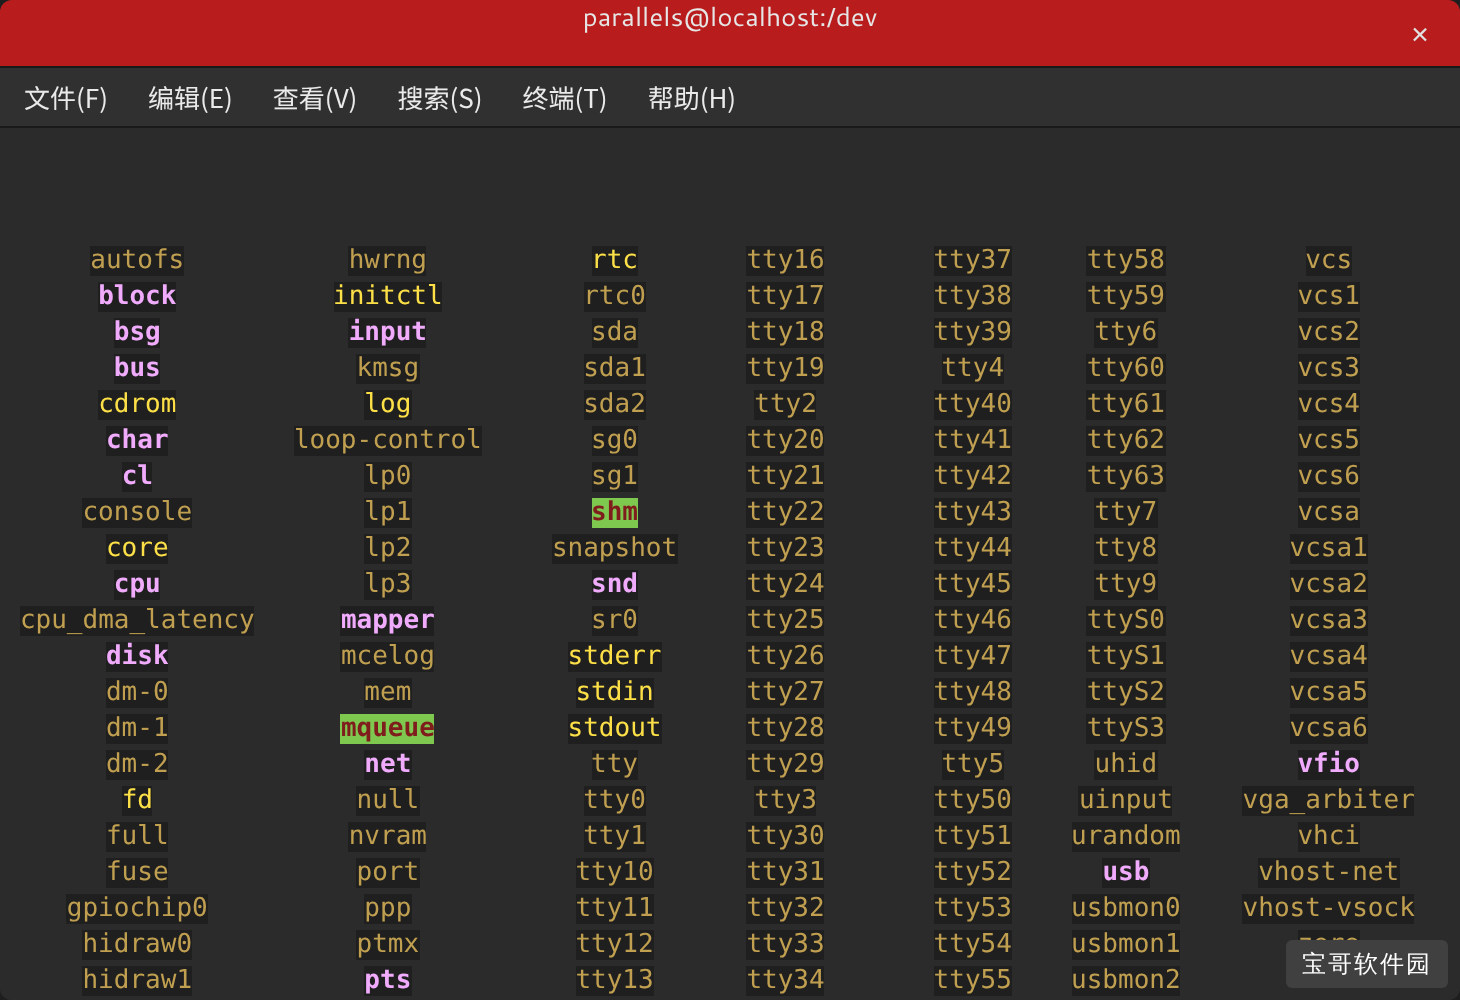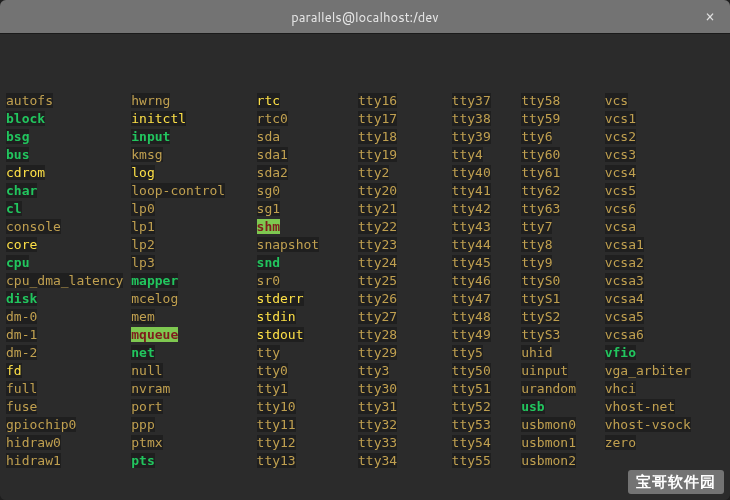--- a/index.html
+++ b/index.html
@@ -6,23 +6,23 @@
   html, body { width: 730px; height: 500px; overflow: hidden; }
   body {
     background: #1e1e1e;
     font-family: "DejaVu Sans Mono", "Liberation Mono", Consolas, monospace;
     font-size: 13px;
     color: #d0d0d0;
   }
   .window { display: flex; flex-direction: column; height: 500px; width: 730px; background: #2c2c2c; border-radius: 6px; overflow: hidden; }
   .titlebar {
     height: 34px;
-    background: #737373;
+    background: #b91c1c;
     display: flex;
-    align-items: center;
+    align-items: flex-start;
     justify-content: center;
     position: relative;
     font-family: "Cantarell", sans-serif;
     font-size: 13px;
     color: #e6e6e6;
     border-bottom: 1px solid #1a1a1a;
   }
   .titlebar .close {
     position: absolute;
     right: 10px;
@@ -48,55 +48,63 @@
   .menubar .menu-item { cursor: pointer; padding: 2px 4px; }
   .terminal {
     flex: 1;
     background: #2b2b2b;
     padding: 4px 6px 2px 6px;
     line-height: 18px;
     white-space: pre;
     overflow: hidden;
     position: relative;
   }
-  .row { display: flex; height: 18px; }
+  .row { display: flex; height: 18px; text-align: center; }
   .cell { display: inline-block; overflow: hidden; }
   .c0 { width: 126px; }
   .c1 { width: 126px; }
   .c2 { width: 102px; }
   .c3 { width: 70px; }
   .c4 { width: 70px; margin-left: 24px; }
   .c5 { width: 84px; }
   .c6 { width: 120px; }
   .t-yellow { color: #c0a050; background: #1f1f1f; }
   .t-cyan   { color: #fde047; background: #1f1f1f; }
-  .t-blue   { color: #22c55e; background: #1f1f1f; font-weight: bold; }
+  .t-blue   { color: #f0abfc; background: #1f1f1f; font-weight: bold; }
   .t-greenbg{ color: #7f1d1d; background: #7ec850; font-weight: bold; }
   .t-plain  { color: #d0d0d0; background: #1f1f1f; }
   .watermark {
     position: absolute;
     right: 6px;
     bottom: 6px;
-    background: #737373;
+    background: #404040;
     color: #fff;
     font-family: sans-serif;
-    font-weight: bold;
-    font-size: 15px;
+    font-weight: normal;
+    font-size: 12px;
     padding: 3px 8px;
     border-radius: 3px;
     letter-spacing: 1px;
   }
 </style>
 </head>
 <body>
 
 <div class="window">
   <div class="titlebar">
     <span>parallels@localhost:/dev</span>
     <div class="close">×</div>
   </div>
 
+  <div class="menubar">
+    <span class="menu-item">文件(F)</span>
+    <span class="menu-item">编辑(E)</span>
+    <span class="menu-item">查看(V)</span>
+    <span class="menu-item">搜索(S)</span>
+    <span class="menu-item">终端(T)</span>
+    <span class="menu-item">帮助(H)</span>
+  </div>
 
   <div class="terminal" id="terminal">
     
     <div class="row"><span class="cell c0"><span class="t-yellow">autofs</span></span><span class="cell c1"><span class="t-yellow">hwrng</span></span><span class="cell c2"><span class="t-cyan">rtc</span></span><span class="cell c3"><span class="t-yellow">tty16</span></span><span class="cell c4"><span class="t-yellow">tty37</span></span><span class="cell c5"><span class="t-yellow">tty58</span></span><span class="cell c6"><span class="t-yellow">vcs</span></span></div><div class="row"><span class="cell c0"><span class="t-blue">block</span></span><span class="cell c1"><span class="t-cyan">initctl</span></span><span class="cell c2"><span class="t-yellow">rtc0</span></span><span class="cell c3"><span class="t-yellow">tty17</span></span><span class="cell c4"><span class="t-yellow">tty38</span></span><span class="cell c5"><span class="t-yellow">tty59</span></span><span class="cell c6"><span class="t-yellow">vcs1</span></span></div><div class="row"><span class="cell c0"><span class="t-blue">bsg</span></span><span class="cell c1"><span class="t-blue">input</span></span><span class="cell c2"><span class="t-yellow">sda</span></span><span class="cell c3"><span class="t-yellow">tty18</span></span><span class="cell c4"><span class="t-yellow">tty39</span></span><span class="cell c5"><span class="t-yellow">tty6</span></span><span class="cell c6"><span class="t-yellow">vcs2</span></span></div><div class="row"><span class="cell c0"><span class="t-blue">bus</span></span><span class="cell c1"><span class="t-yellow">kmsg</span></span><span class="cell c2"><span class="t-yellow">sda1</span></span><span class="cell c3"><span class="t-yellow">tty19</span></span><span class="cell c4"><span class="t-yellow">tty4</span></span><span class="cell c5"><span class="t-yellow">tty60</span></span><span class="cell c6"><span class="t-yellow">vcs3</span></span></div><div class="row"><span class="cell c0"><span class="t-cyan">cdrom</span></span><span class="cell c1"><span class="t-cyan">log</span></span><span class="cell c2"><span class="t-yellow">sda2</span></span><span class="cell c3"><span class="t-yellow">tty2</span></span><span class="cell c4"><span class="t-yellow">tty40</span></span><span class="cell c5"><span class="t-yellow">tty61</span></span><span class="cell c6"><span class="t-yellow">vcs4</span></span></div><div class="row"><span class="cell c0"><span class="t-blue">char</span></span><span class="cell c1"><span class="t-yellow">loop-control</span></span><span class="cell c2"><span class="t-yellow">sg0</span></span><span class="cell c3"><span class="t-yellow">tty20</span></span><span class="cell c4"><span class="t-yellow">tty41</span></span><span class="cell c5"><span class="t-yellow">tty62</span></span><span class="cell c6"><span class="t-yellow">vcs5</span></span></div><div class="row"><span class="cell c0"><span class="t-blue">cl</span></span><span class="cell c1"><span class="t-yellow">lp0</span></span><span class="cell c2"><span class="t-yellow">sg1</span></span><span class="cell c3"><span class="t-yellow">tty21</span></span><span class="cell c4"><span class="t-yellow">tty42</span></span><span class="cell c5"><span class="t-yellow">tty63</span></span><span class="cell c6"><span class="t-yellow">vcs6</span></span></div><div class="row"><span class="cell c0"><span class="t-yellow">console</span></span><span class="cell c1"><span class="t-yellow">lp1</span></span><span class="cell c2"><span class="t-greenbg">shm</span></span><span class="cell c3"><span class="t-yellow">tty22</span></span><span class="cell c4"><span class="t-yellow">tty43</span></span><span class="cell c5"><span class="t-yellow">tty7</span></span><span class="cell c6"><span class="t-yellow">vcsa</span></span></div><div class="row"><span class="cell c0"><span class="t-cyan">core</span></span><span class="cell c1"><span class="t-yellow">lp2</span></span><span class="cell c2"><span class="t-yellow">snapshot</span></span><span class="cell c3"><span class="t-yellow">tty23</span></span><span class="cell c4"><span class="t-yellow">tty44</span></span><span class="cell c5"><span class="t-yellow">tty8</span></span><span class="cell c6"><span class="t-yellow">vcsa1</span></span></div><div class="row"><span class="cell c0"><span class="t-blue">cpu</span></span><span class="cell c1"><span class="t-yellow">lp3</span></span><span class="cell c2"><span class="t-blue">snd</span></span><span class="cell c3"><span class="t-yellow">tty24</span></span><span class="cell c4"><span class="t-yellow">tty45</span></span><span class="cell c5"><span class="t-yellow">tty9</span></span><span class="cell c6"><span class="t-yellow">vcsa2</span></span></div><div class="row"><span class="cell c0"><span class="t-yellow">cpu_dma_latency</span></span><span class="cell c1"><span class="t-blue">mapper</span></span><span class="cell c2"><span class="t-yellow">sr0</span></span><span class="cell c3"><span class="t-yellow">tty25</span></span><span class="cell c4"><span class="t-yellow">tty46</span></span><span class="cell c5"><span class="t-yellow">ttyS0</span></span><span class="cell c6"><span class="t-yellow">vcsa3</span></span></div><div class="row"><span class="cell c0"><span class="t-blue">disk</span></span><span class="cell c1"><span class="t-yellow">mcelog</span></span><span class="cell c2"><span class="t-cyan">stderr</span></span><span class="cell c3"><span class="t-yellow">tty26</span></span><span class="cell c4"><span class="t-yellow">tty47</span></span><span class="cell c5"><span class="t-yellow">ttyS1</span></span><span class="cell c6"><span class="t-yellow">vcsa4</span></span></div><div class="row"><span class="cell c0"><span class="t-yellow">dm-0</span></span><span class="cell c1"><span class="t-yellow">mem</span></span><span class="cell c2"><span class="t-cyan">stdin</span></span><span class="cell c3"><span class="t-yellow">tty27</span></span><span class="cell c4"><span class="t-yellow">tty48</span></span><span class="cell c5"><span class="t-yellow">ttyS2</span></span><span class="cell c6"><span class="t-yellow">vcsa5</span></span></div><div class="row"><span class="cell c0"><span class="t-yellow">dm-1</span></span><span class="cell c1"><span class="t-greenbg">mqueue</span></span><span class="cell c2"><span class="t-cyan">stdout</span></span><span class="cell c3"><span class="t-yellow">tty28</span></span><span class="cell c4"><span class="t-yellow">tty49</span></span><span class="cell c5"><span class="t-yellow">ttyS3</span></span><span class="cell c6"><span class="t-yellow">vcsa6</span></span></div><div class="row"><span class="cell c0"><span class="t-yellow">dm-2</span></span><span class="cell c1"><span class="t-blue">net</span></span><span class="cell c2"><span class="t-yellow">tty</span></span><span class="cell c3"><span class="t-yellow">tty29</span></span><span class="cell c4"><span class="t-yellow">tty5</span></span><span class="cell c5"><span class="t-yellow">uhid</span></span><span class="cell c6"><span class="t-blue">vfio</span></span></div><div class="row"><span class="cell c0"><span class="t-cyan">fd</span></span><span class="cell c1"><span class="t-yellow">null</span></span><span class="cell c2"><span class="t-yellow">tty0</span></span><span class="cell c3"><span class="t-yellow">tty3</span></span><span class="cell c4"><span class="t-yellow">tty50</span></span><span class="cell c5"><span class="t-yellow">uinput</span></span><span class="cell c6"><span class="t-yellow">vga_arbiter</span></span></div><div class="row"><span class="cell c0"><span class="t-yellow">full</span></span><span class="cell c1"><span class="t-yellow">nvram</span></span><span class="cell c2"><span class="t-yellow">tty1</span></span><span class="cell c3"><span class="t-yellow">tty30</span></span><span class="cell c4"><span class="t-yellow">tty51</span></span><span class="cell c5"><span class="t-yellow">urandom</span></span><span class="cell c6"><span class="t-yellow">vhci</span></span></div><div class="row"><span class="cell c0"><span class="t-yellow">fuse</span></span><span class="cell c1"><span class="t-yellow">port</span></span><span class="cell c2"><span class="t-yellow">tty10</span></span><span class="cell c3"><span class="t-yellow">tty31</span></span><span class="cell c4"><span class="t-yellow">tty52</span></span><span class="cell c5"><span class="t-blue">usb</span></span><span class="cell c6"><span class="t-yellow">vhost-net</span></span></div><div class="row"><span class="cell c0"><span class="t-yellow">gpiochip0</span></span><span class="cell c1"><span class="t-yellow">ppp</span></span><span class="cell c2"><span class="t-yellow">tty11</span></span><span class="cell c3"><span class="t-yellow">tty32</span></span><span class="cell c4"><span class="t-yellow">tty53</span></span><span class="cell c5"><span class="t-yellow">usbmon0</span></span><span class="cell c6"><span class="t-yellow">vhost-vsock</span></span></div><div class="row"><span class="cell c0"><span class="t-yellow">hidraw0</span></span><span class="cell c1"><span class="t-yellow">ptmx</span></span><span class="cell c2"><span class="t-yellow">tty12</span></span><span class="cell c3"><span class="t-yellow">tty33</span></span><span class="cell c4"><span class="t-yellow">tty54</span></span><span class="cell c5"><span class="t-yellow">usbmon1</span></span><span class="cell c6"><span class="t-yellow">zero</span></span></div><div class="row"><span class="cell c0"><span class="t-yellow">hidraw1</span></span><span class="cell c1"><span class="t-blue">pts</span></span><span class="cell c2"><span class="t-yellow">tty13</span></span><span class="cell c3"><span class="t-yellow">tty34</span></span><span class="cell c4"><span class="t-yellow">tty55</span></span><span class="cell c5"><span class="t-yellow">usbmon2</span></span><span class="cell c6"><span class="t-plain"></span></span></div><div class="watermark">宝哥软件园</div>
   </div>
 </div>
 
 </body></html>

